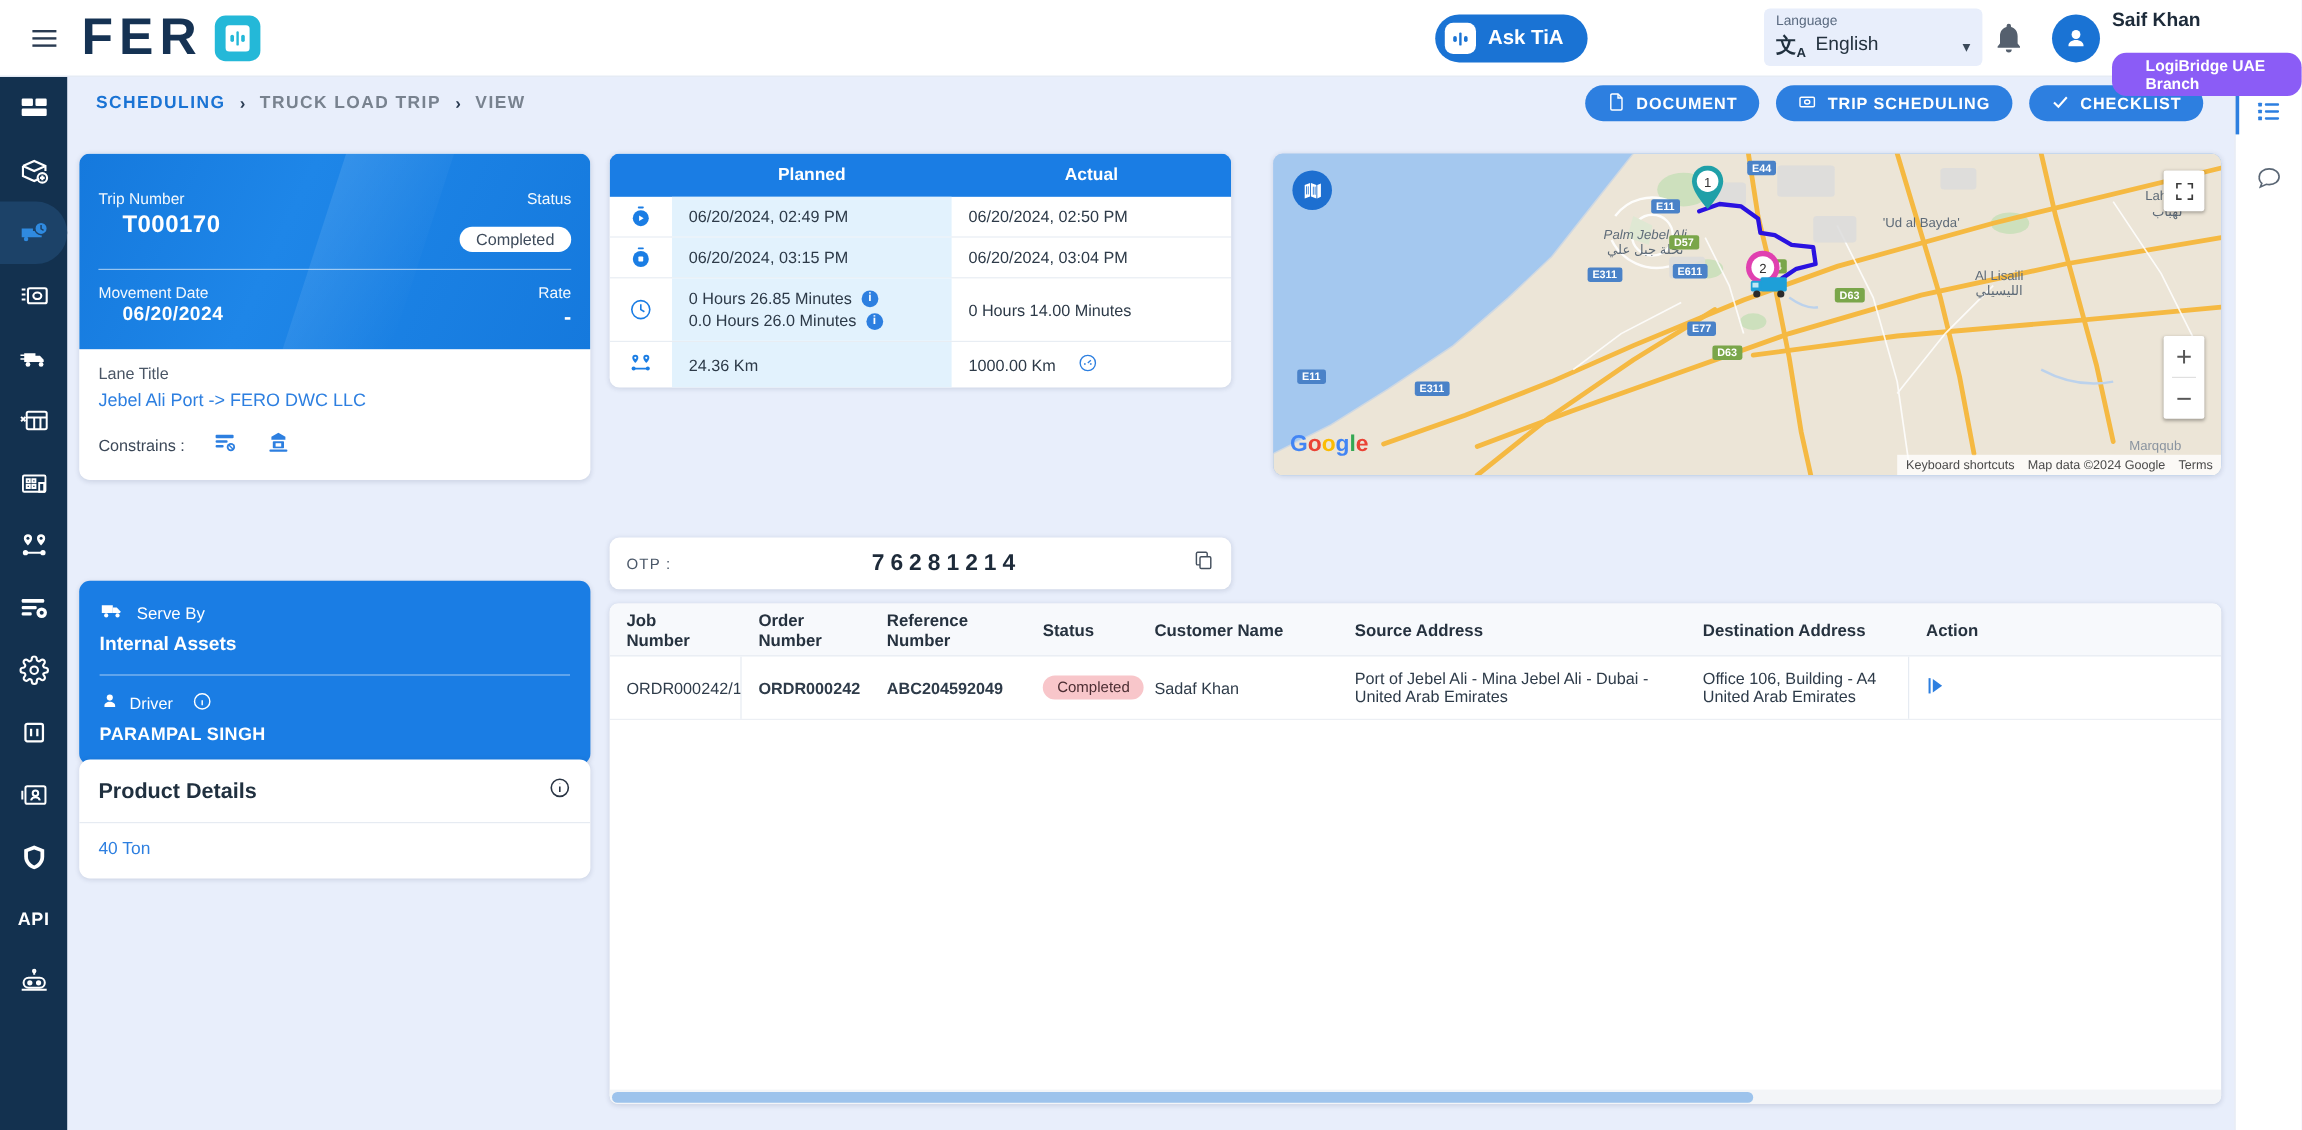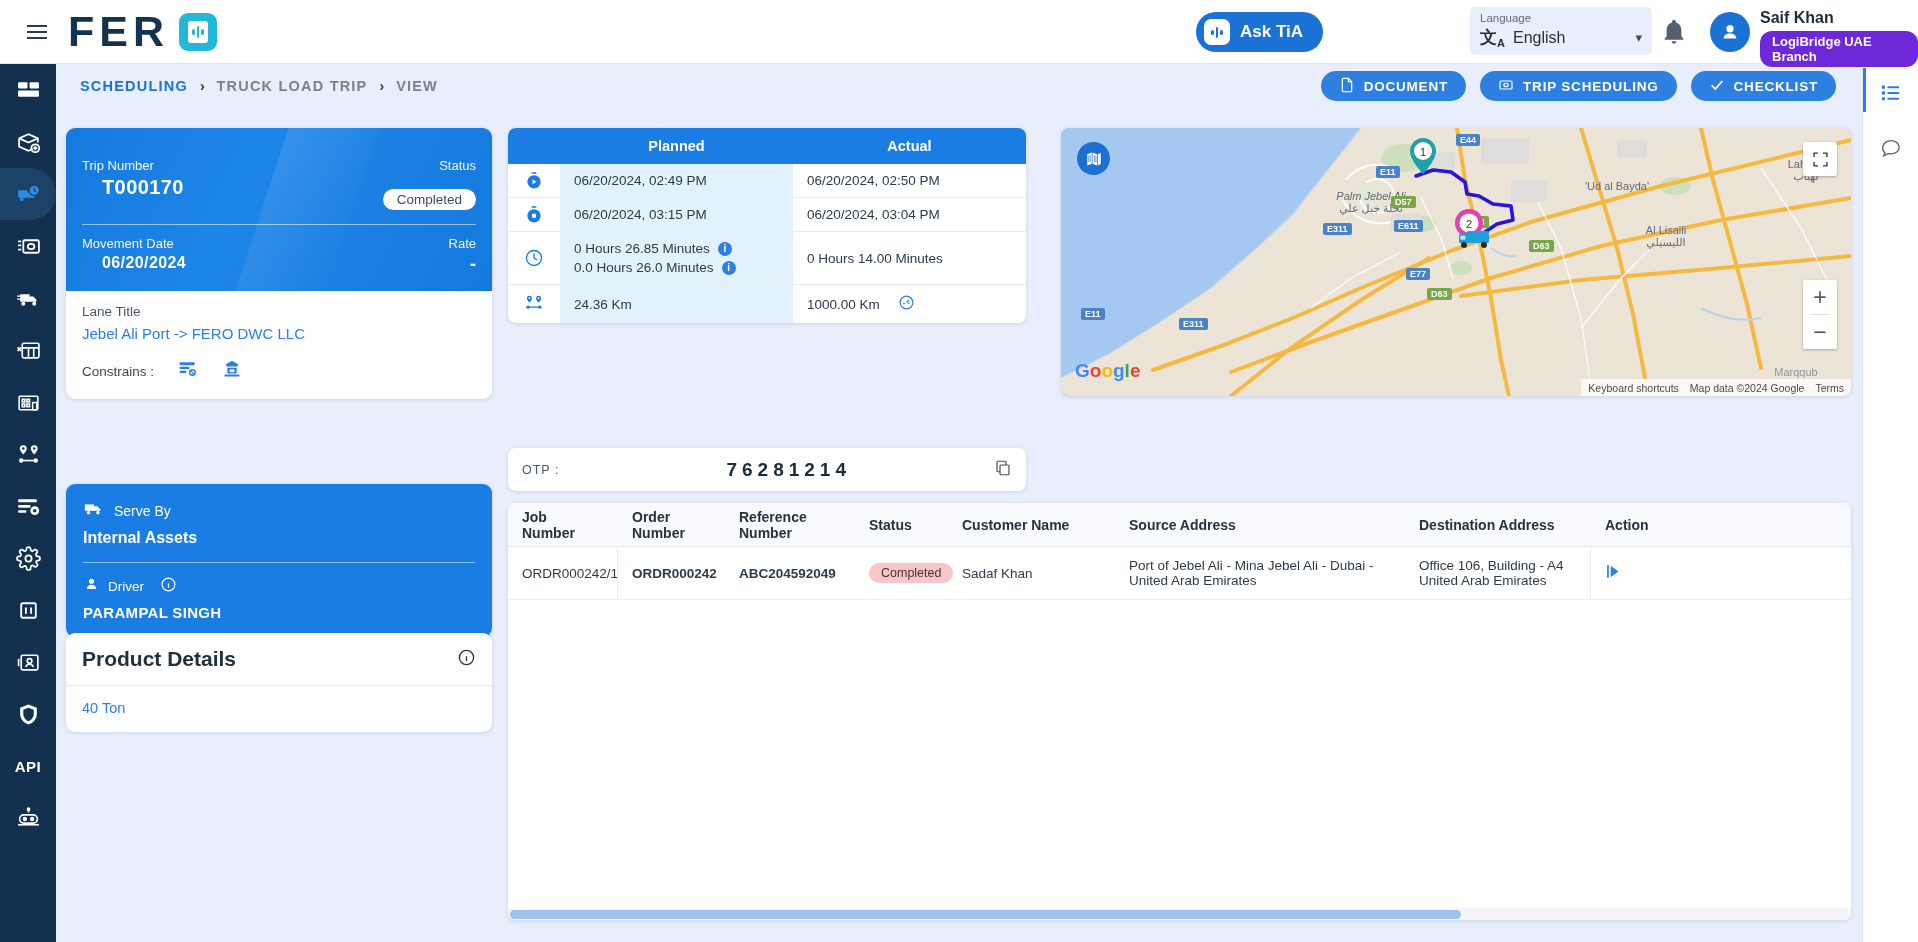--- a/index.html
+++ b/index.html
@@ -50,22 +50,22 @@
   .langIcon{font-size:17px;color:#20303f;font-weight:600;}
 
   #bell{position:absolute;left:1660px;top:18px;width:28px;height:28px;cursor:pointer;
     display:flex;align-items:center;justify-content:center;color:#55606e;font-size:22px;}
 
   #avatar{position:absolute;left:1710px;top:12px;width:40px;height:40px;border-radius:50%;
     background:#1a73d4;display:flex;align-items:center;justify-content:center;cursor:pointer;}
   #avatar svg{width:26px;height:26px;}
   #userBlock{position:absolute;left:1760px;top:8px;}
   #userBlock .name{font-size:16px;font-weight:700;color:#1d2b3a;line-height:20px;}
-  #userBlock .branch{margin-top:3px;display:inline-block;background:#6d28d9;color:#fff;
-    border-radius:12px;padding:3px 12px;font-size:13px;font-weight:700;cursor:pointer;}
+  #userBlock .branch{margin-top:16px;display:inline-block;background:#8b5cf6;color:#fff;
+    border-radius:12px;padding:3px 28px;font-size:13px;font-weight:700;cursor:pointer;}
 
   
   #rail{position:absolute;left:0;top:64px;width:56px;height:878px;background:#13314f;z-index:15;}
   .railItem{width:56px;height:52px;display:flex;align-items:center;justify-content:center;
     cursor:pointer;position:relative;}
   .railItem svg{width:25px;height:25px;}
   .railItem.active{background:#1c4268;border-top-right-radius:26px;border-bottom-right-radius:26px;}
   .railApi{font-size:15px;font-weight:700;color:#ffffff;letter-spacing:0.5px;}
 
   
@@ -121,21 +121,21 @@
   .dvCol{width:50%;}
   .dvTop{display:flex;align-items:center;gap:8px;}
   .dvTop span{font-size:13.5px;}
   .dvTop .info{margin-left:8px;cursor:pointer;}
   .dvName{font-size:15px;font-weight:700;margin-top:8px;letter-spacing:.3px;}
 
   #prodCard{position:absolute;left:10px;top:525px;width:426px;border-radius:9px;background:#fff;
     box-shadow:0 1px 4px rgba(20,40,80,.13);overflow:hidden;}
   #prodHead{display:flex;align-items:center;justify-content:space-between;padding:14px 16px;
     border-bottom:1px solid #e6ebf2;}
-  #prodHead .t{font-size:21px;font-weight:700;color:#20303f;}
+  #prodHead .t{font-size:18px;font-weight:700;color:#20303f;}
   #prodBody{padding:13px 16px 15px 16px;}
   #prodBody .v{font-size:14.5px;color:#2d7fe0;cursor:pointer;}
 
   
   #paCard{position:absolute;left:452px;top:20px;width:518px;border-radius:8px;background:#fff;
     box-shadow:0 1px 4px rgba(20,40,80,.13);overflow:hidden;}
   #paHead{display:flex;background:#1a7de4;color:#fff;height:36px;align-items:center;}
   #paHead .c1{width:52px;} 
   #paHead .c2{flex:1;text-align:center;font-size:14.5px;font-weight:700;}
   #paHead .c3{flex:1;text-align:center;font-size:14.5px;font-weight:700;}
@@ -742,21 +742,21 @@
           <rect x="3.4" y="9.6" width="5" height="4" fill="#bfe6f5"></rect>
           <circle cx="7" cy="19" r="3" fill="#2b2b2b"></circle>
           <circle cx="27" cy="19" r="3" fill="#2b2b2b"></circle>
         </svg>
     </div>
 
     <div class="mlabel" style="left:250px;top:62px;width:120px">
       <div>Palm Jebel Ali</div>
       <div style="font-style:normal">نخلة جبل علي</div>
     </div>
-    <div class="mlabel" style="left:496px;top:52px;width:120px;font-style:normal">
+    <div class="mlabel" style="left:480px;top:52px;width:120px;font-style:normal">
       <div>'Ud al Bayda'</div>
     </div>
     <div class="mlabel" style="left:550px;top:96px;width:110px;font-style:normal">
       <div>Al Lisaili</div>
       <div>الليسيلي</div>
     </div>
     <div class="mlabel" style="left:700px;top:30px;width:90px;font-style:normal">
       <div>Lahbab</div>
       <div>لهباب</div>
     </div>

